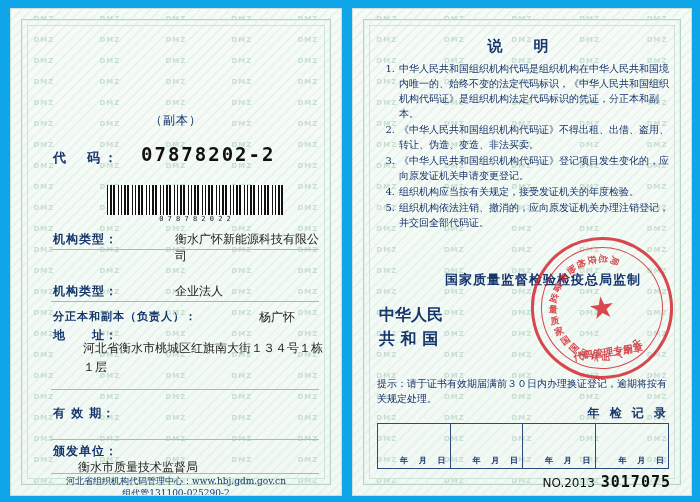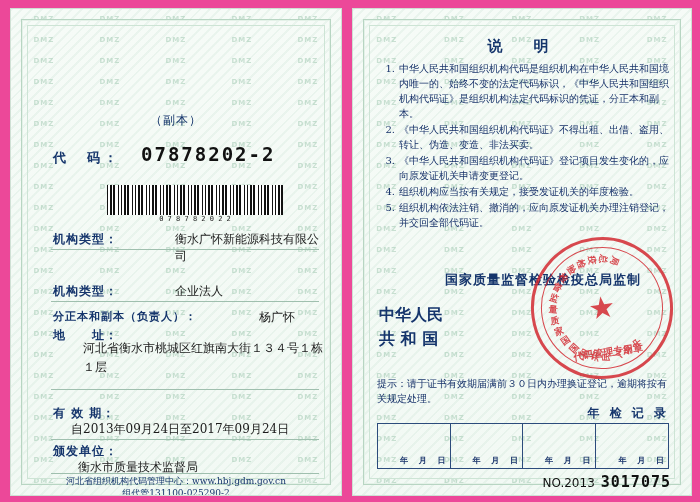--- a/index.html
+++ b/index.html
@@ -5,21 +5,21 @@
   html,body{margin:0;padding:0;}
   body{
     width:700px;height:502px;
     background:#ffffff;
     font-family:"DejaVu Sans","Liberation Sans",sans-serif;
     overflow:hidden;
   }
   .cert{
     position:relative;
     width:700px;height:502px;
-    background:#ec4899;
+    background:#0ea5e9;
   }
   
   .page{
     position:absolute;
     top:8px;
     height:486px;
     background:
       repeating-linear-gradient(135deg, rgba(180,215,195,.18) 0 2px, rgba(255,255,255,0) 2px 7px),
       linear-gradient(#f6fbf7,#f2f9f4);
     border:1px solid #cfe0d4;
@@ -406,21 +406,20 @@
 
       <div class="f-row" style="top:318px;">
         <span class="f-lbl lbl">地　　址：</span>
       </div>
       <div class="f-row val" style="top:330px;left:60px;right:14px;font-size:12px;line-height:1.55;margin-left:12px;">河北省衡水市桃城区红旗南大街１３４号１栋１层</div>
       <div class="underline" style="top:380px;"></div>
 
       <div class="f-row" style="top:396px;">
         <span class="f-lbl lbl">有 效 期：</span>
       </div>
-      <div class="f-row val" style="top:412px;left:60px;right:12px;font-size:12px;">自2013年09月24日至2017年09月24日</div>
       <div class="underline" style="top:430px;"></div>
 
       <div class="f-row" style="top:434px;">
         <span class="f-lbl lbl">颁发单位：</span>
       </div>
       <div class="f-row val" style="top:450px;left:67px;right:12px;font-size:12px;">衡水市质量技术监督局</div>
       <div class="underline" style="top:464px;"></div>
 
       <div class="footer-line" style="top:466px;font-size:9px;">河北省组织机构代码管理中心：www.hbj.gdm.gov.cn</div>
       <div class="footer-line" style="top:478px;font-size:9px;">组代管131100-025290-2</div>

